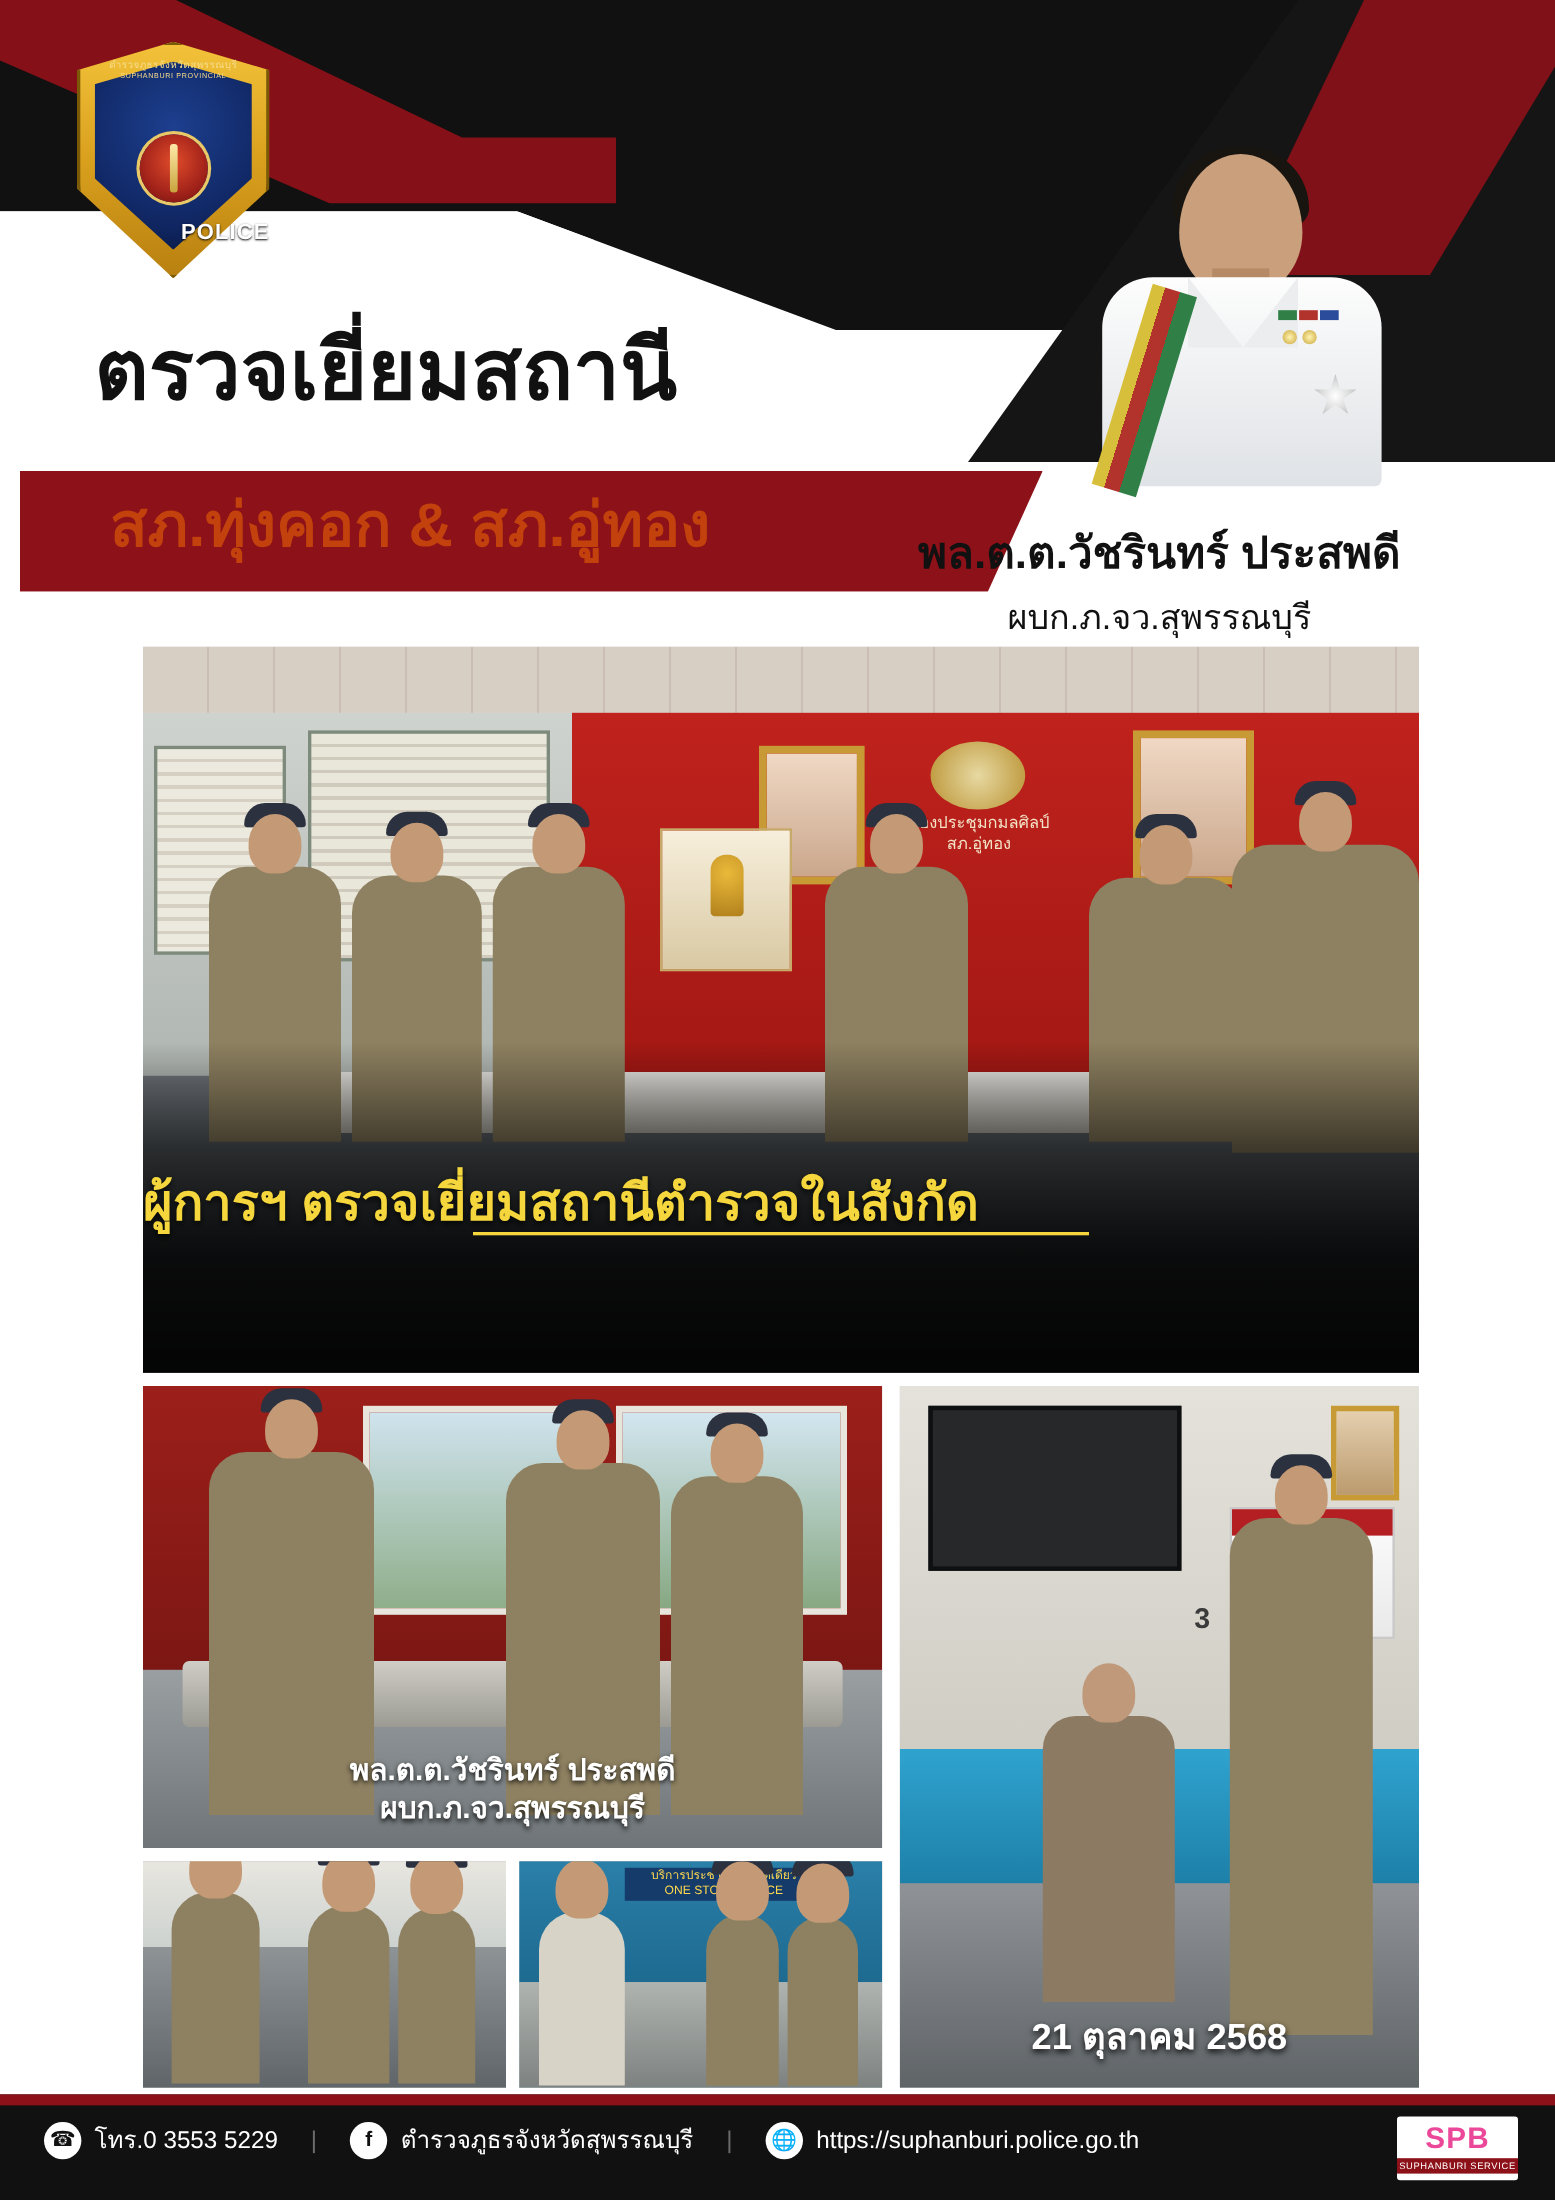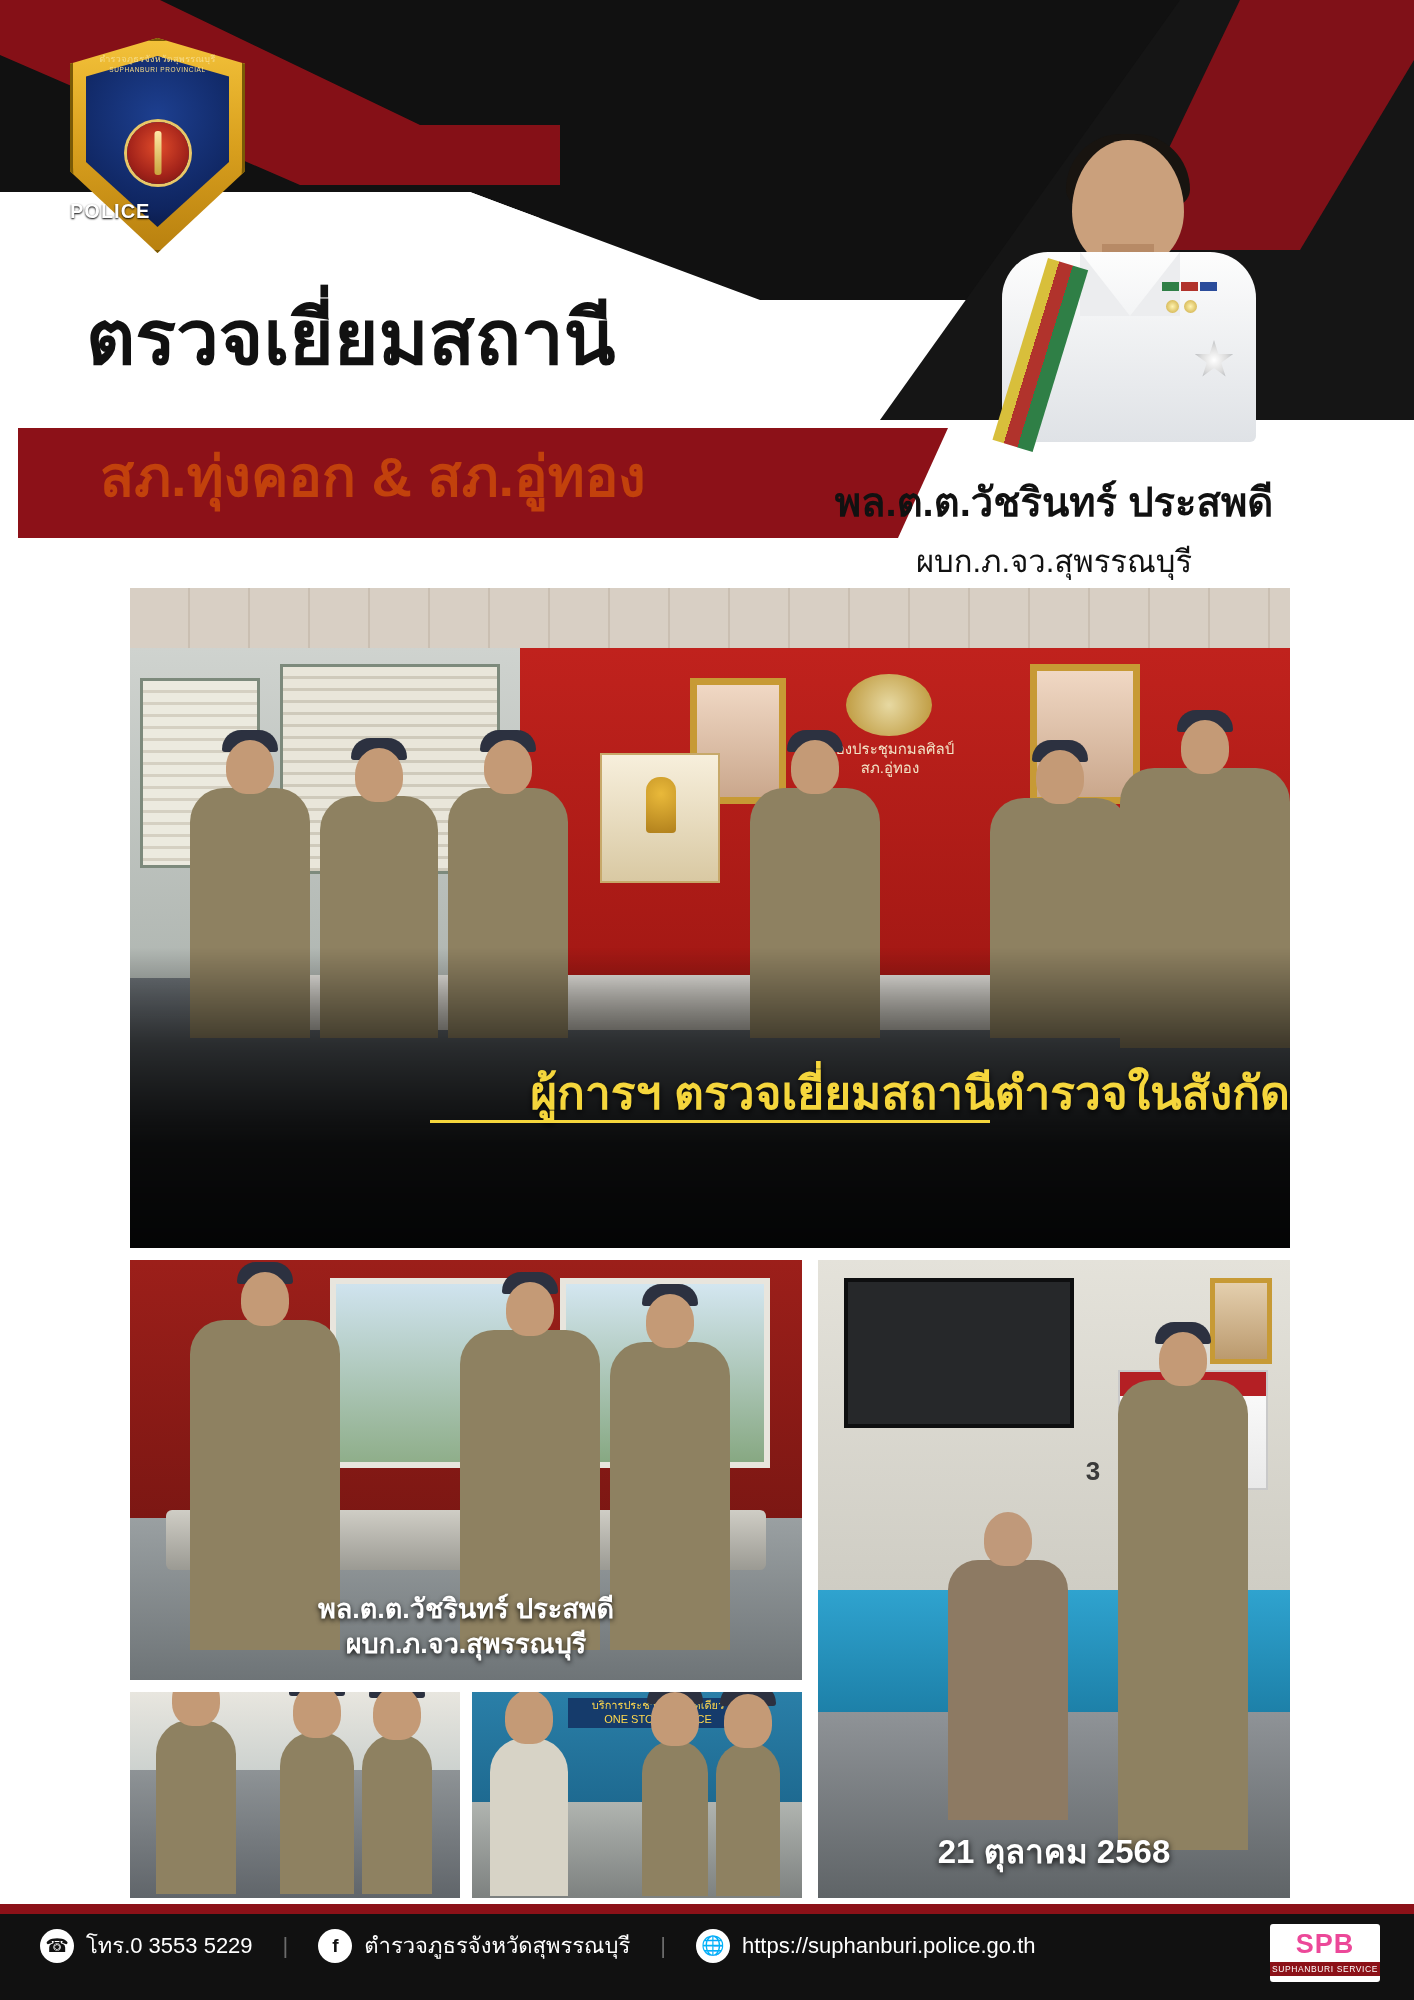--- a/index.html
+++ b/index.html
@@ -108,21 +108,21 @@
     position: absolute;
     left: 50%; top: 9px;
     transform: translateX(-50%);
     width: 7px; height: 44px;
     background: linear-gradient(180deg,#ffe9a8,#c9a43c);
     border-radius: 3px;
   }
   .badge-label {
     position: absolute;
     left: 0; bottom: 30px; width: 175px;
-    text-align: left;
+    text-align: right;
     color: #ffffff;
     font-size: 20px;
     font-weight: bold;
     letter-spacing: 1px;
     text-shadow: 0 1px 2px #000;
   }
 
   .hdr-org {
     position: absolute;
     left: 262px; top: 168px;
@@ -322,21 +322,21 @@
   }
 
   
   .main-overlay {
     position: absolute;
     left: 0; bottom: 0; width: 1160px; height: 300px;
     background: linear-gradient(180deg, rgba(0,0,0,0) 0%, rgba(0,0,0,.55) 32%, rgba(0,0,0,.86) 65%, rgba(0,0,0,.93) 100%);
   }
   .ov-head {
     position: absolute; left: 0; top: 108px; width: 1160px;
-    text-align: right;
+    text-align: left;
     font-size: 46px; font-weight: bold;
     color: #f5d63c;
     text-shadow: 0 3px 6px rgba(0,0,0,.8);
   }
   .ov-rule {
     position: absolute; left: 50%; top: 172px; transform: translateX(-50%);
     width: 560px; height: 3px; background: #f5d63c;
   }
   .ov-line {
     position: absolute; left: 0; width: 1160px;

